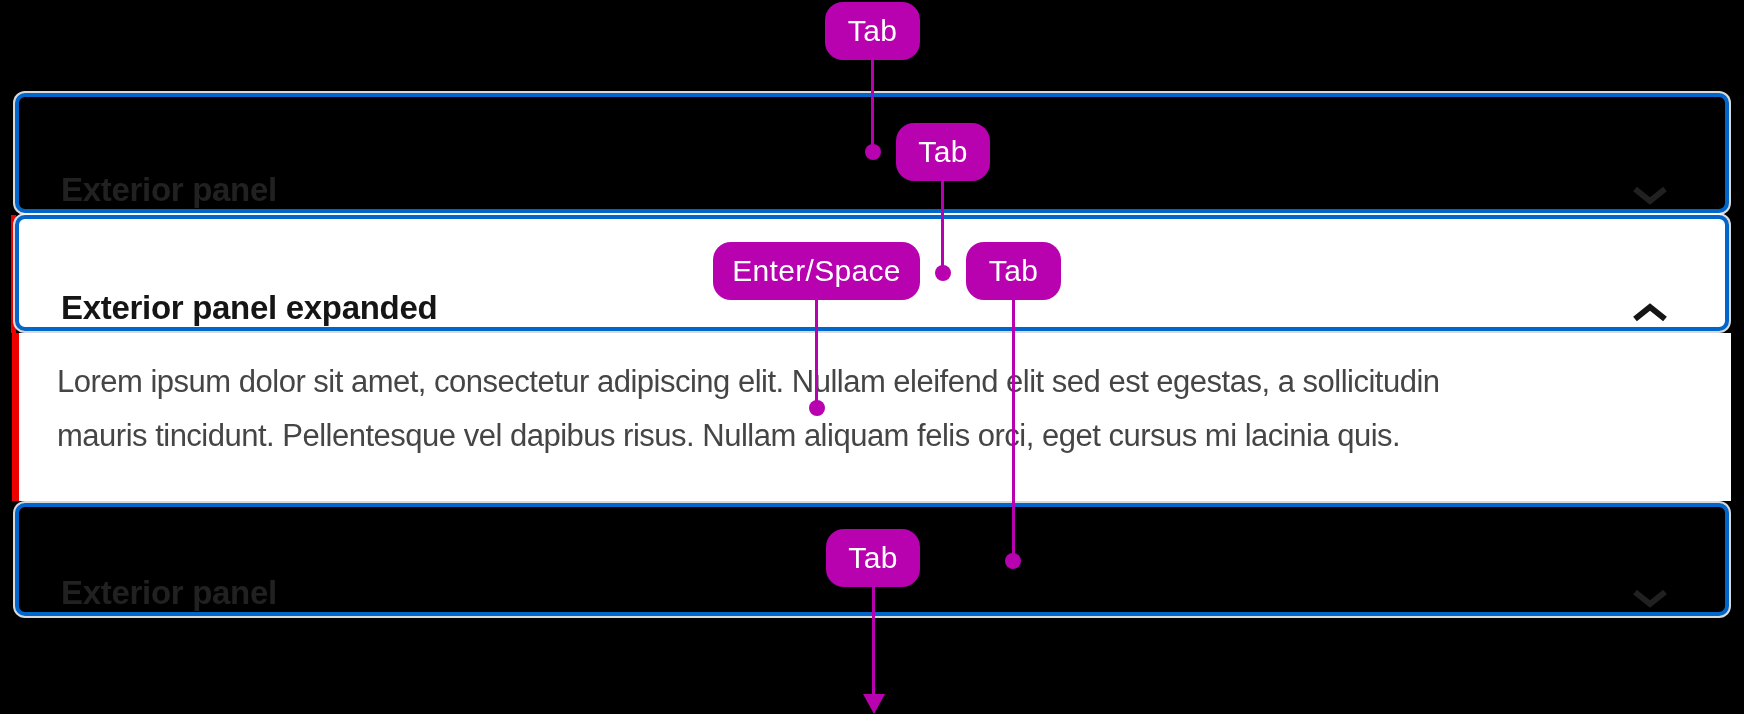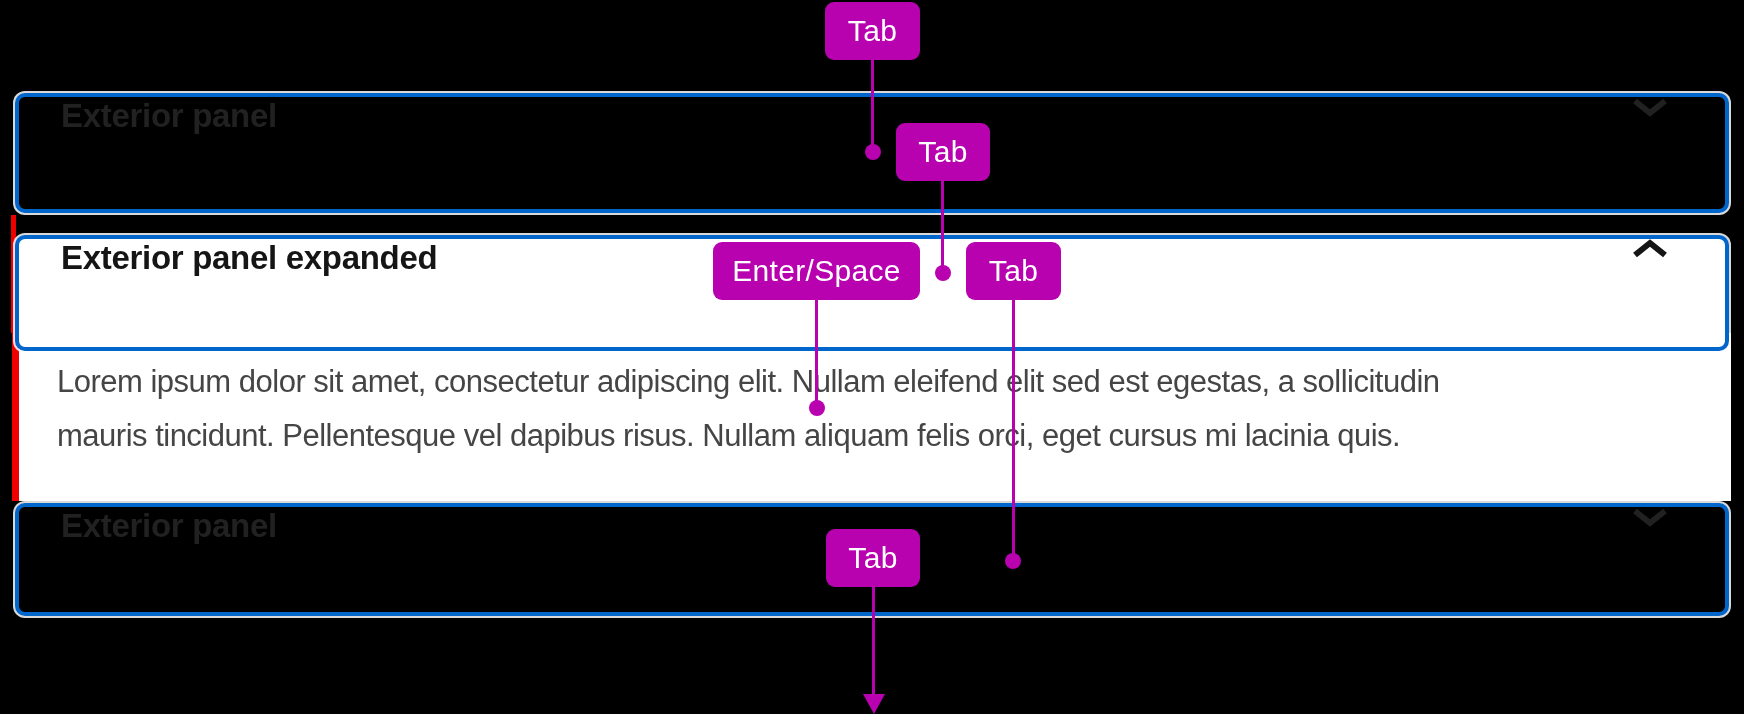--- a/index.html
+++ b/index.html
@@ -11,25 +11,25 @@
     font-family:"Liberation Sans", sans-serif;
   }
   
   .panel{
     position:absolute;
     left:15px;width:1714px;
     box-sizing:border-box;
     border:4px solid var(--focus-ring,#0066CC);
     border-radius:10px;
     box-shadow:0 0 0 2px rgba(255,255,255,0.85);
-    display:flex;align-items:flex-start;justify-content:space-between;
+    display:flex;align-items:flex-end;justify-content:space-between;
     padding:0 57px 0 42px;
   }
   .panel.dark{background:var(--panel-dark-bg,#000);}
-  .panel.light{background:var(--panel-light-bg,#fff);margin-top:20px;}
+  .panel.light{background:var(--panel-light-bg,#fff);}
   .panel-title{
     font-size:33px;font-weight:700;letter-spacing:-0.3px;
     white-space:nowrap;
   }
   .dark .panel-title{color:var(--panel-dark-text,#212121);}
   .light .panel-title{color:var(--header-text,#151515);}
   .chev{flex:0 0 auto;}
   .dark .chev{color:var(--panel-dark-text,#212121);}
   .light .chev{color:var(--header-text,#151515);}
   #panel-1{top:93px;height:120px;}
@@ -51,21 +51,21 @@
   .content p{
     margin:0;
     font-size:31px;line-height:54px;letter-spacing:-0.5px;
     color:var(--body-text,#454545);
     white-space:nowrap;
   }
   
   .badge{
     position:absolute;height:58px;
     background:var(--annotation,#B801AF);
-    border-radius:9px;
+    border-radius:18px;
     display:flex;align-items:center;justify-content:center;
     color:var(--badge-text,#fff);
     font-size:30px;letter-spacing:0.3px;
     z-index:10;
   }
   .ann-line{
     position:absolute;width:3px;
     background:var(--annotation,#B801AF);
     z-index:9;
   }

